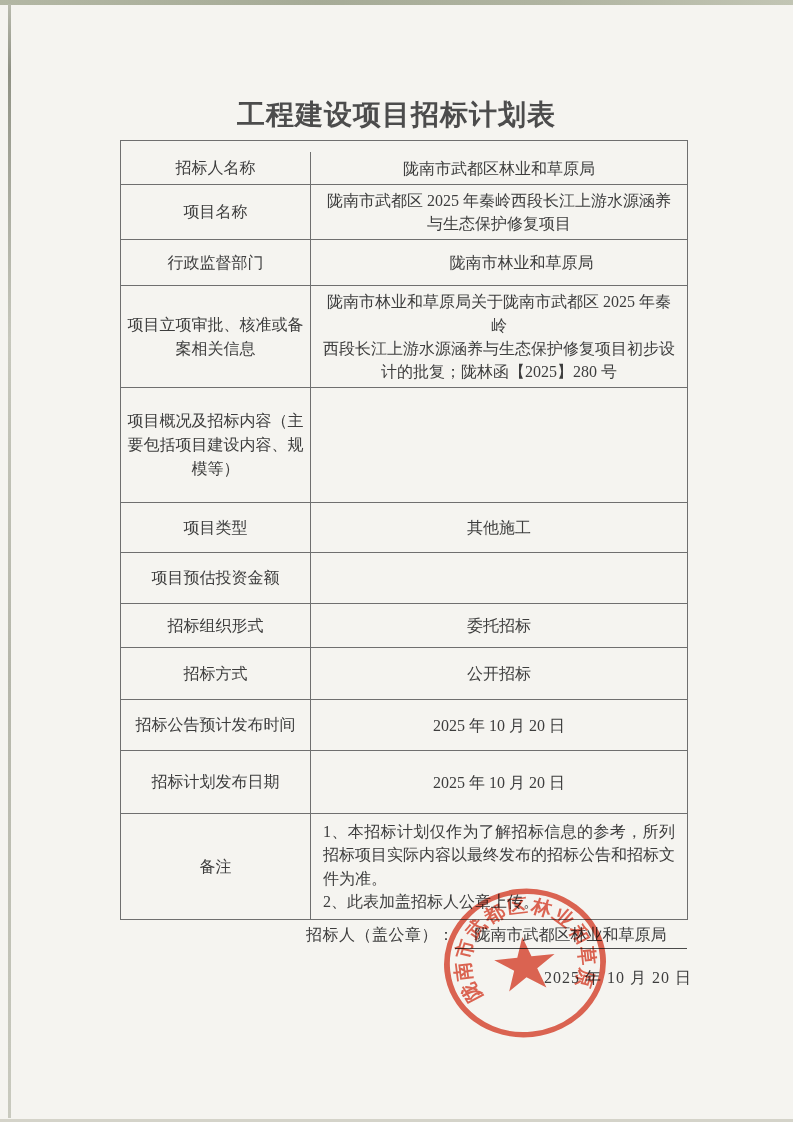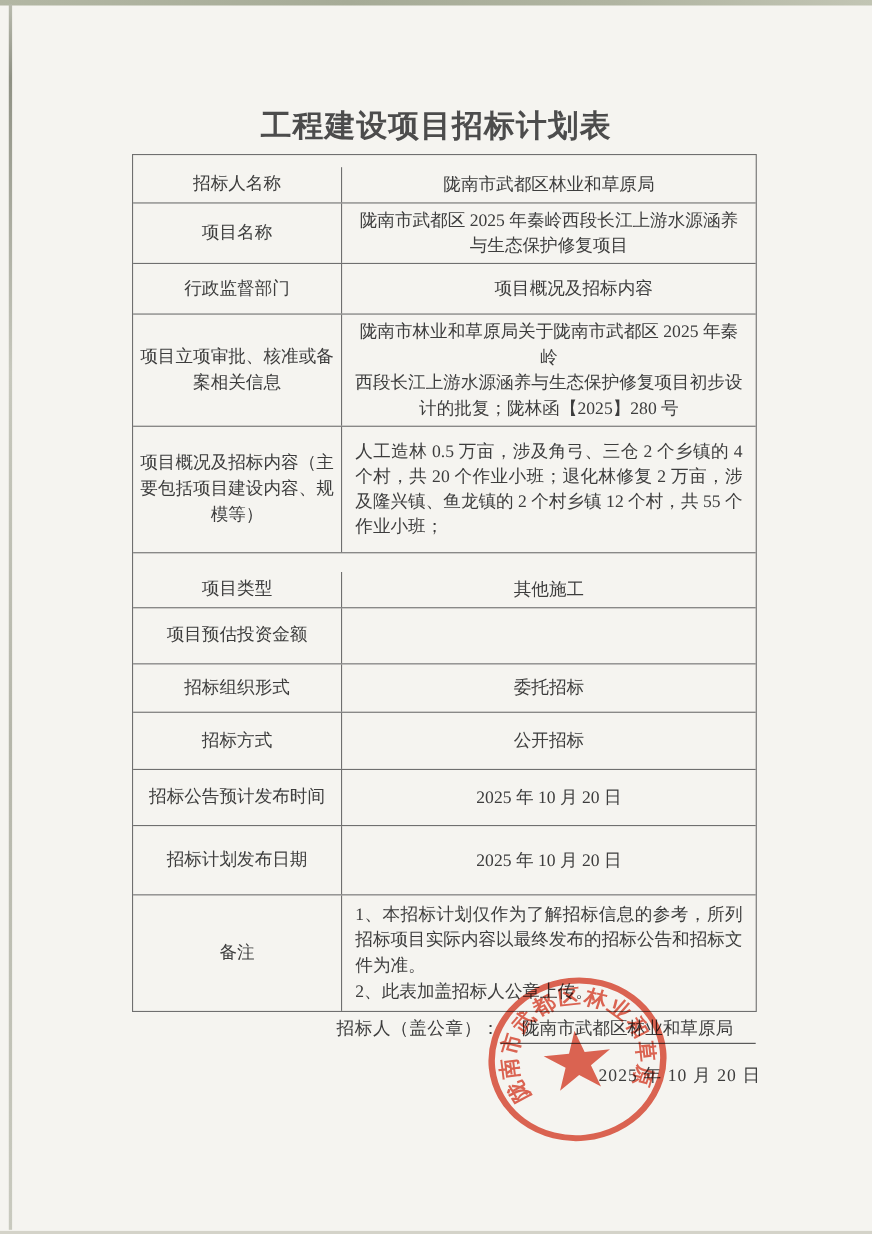--- a/index.html
+++ b/index.html
@@ -56,21 +56,21 @@
     font-size: 16px; line-height: 1.45;
     white-space: pre-line;
   }
   .t-value.just {
     justify-content: flex-start;
     text-align: justify;
     padding: 6px 12px;
   }
   .h43 { min-height: 43px; align-items: flex-end; }  .h54 { min-height: 54px; justify-content: flex-end; }
   .h46 { min-height: 46px; gap: 45px; }  .h72 { min-height: 72px; }
-  .h115 { min-height: 115px; } .h50 { min-height: 50px; align-items: flex-end; }
+  .h115 { min-height: 115px; } .h50 { min-height: 50px; }
   .h51 { min-height: 51px; }  .h44 { min-height: 44px; }
   .h52 { min-height: 52px; }  .h63 { min-height: 63px; }
   .h101 { min-height: 101px; }
 
   .footer-sign {
     position: absolute; left: 306px; top: 925px;
     display: flex; align-items: baseline;
     font-size: 16px;
   }
   .signer-label { letter-spacing: 0.5px; }
@@ -110,31 +110,30 @@
       <div class="t-label">招标人名称</div>
       <div class="t-value">陇南市武都区林业和草原局</div>
     </div>
     <div class="t-row h54">
       <div class="t-label">项目名称</div>
       <div class="t-value">陇南市武都区 2025 年秦岭西段长江上游水源涵养
 与生态保护修复项目</div>
     </div>
     <div class="t-row h46">
       <div class="t-label">行政监督部门</div>
-      <div class="t-value">项目概况及招标内容</div>
+      <div class="t-value">陇南市林业和草原局</div>
     </div>
     <div class="t-row h72">
       <div class="t-label">项目立项审批、核准或备案相关信息</div>
       <div class="t-value">陇南市林业和草原局关于陇南市武都区 2025 年秦岭
 西段长江上游水源涵养与生态保护修复项目初步设
 计的批复；陇林函【2025】280 号</div>
     </div>
     <div class="t-row h115">
       <div class="t-label">项目概况及招标内容（主要包括项目建设内容、规模等）</div>
-      <div class="t-value just">人工造林 0.5 万亩，涉及角弓、三仓 2 个乡镇的 4 个村，共 20 个作业小班；退化林修复 2 万亩，涉及隆兴镇、鱼龙镇的 2 个村乡镇 12 个村，共 55 个作业小班；</div>
     </div>
     <div class="t-row h50">
       <div class="t-label">项目类型</div>
       <div class="t-value">其他施工</div>
     </div>
     <div class="t-row h51">
       <div class="t-label">项目预估投资金额</div>
     </div>
     <div class="t-row h44">
       <div class="t-label">招标组织形式</div>

